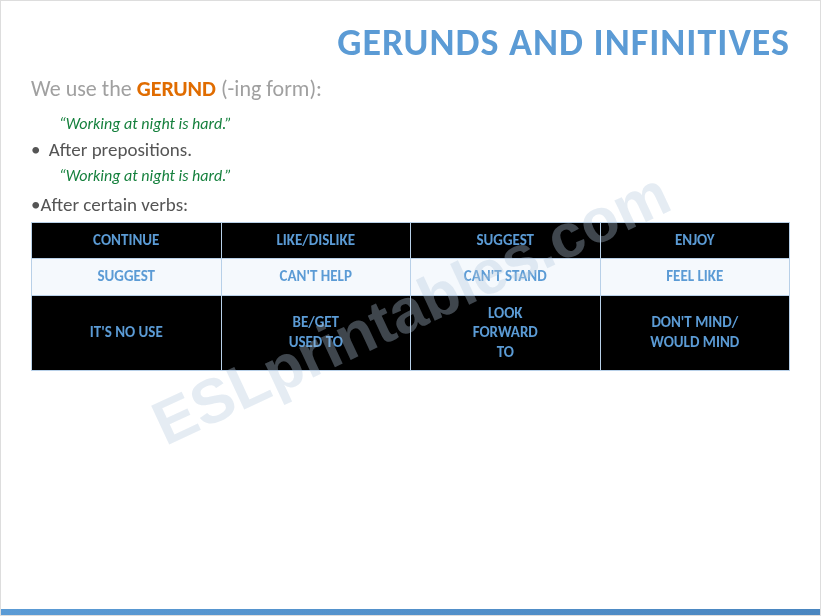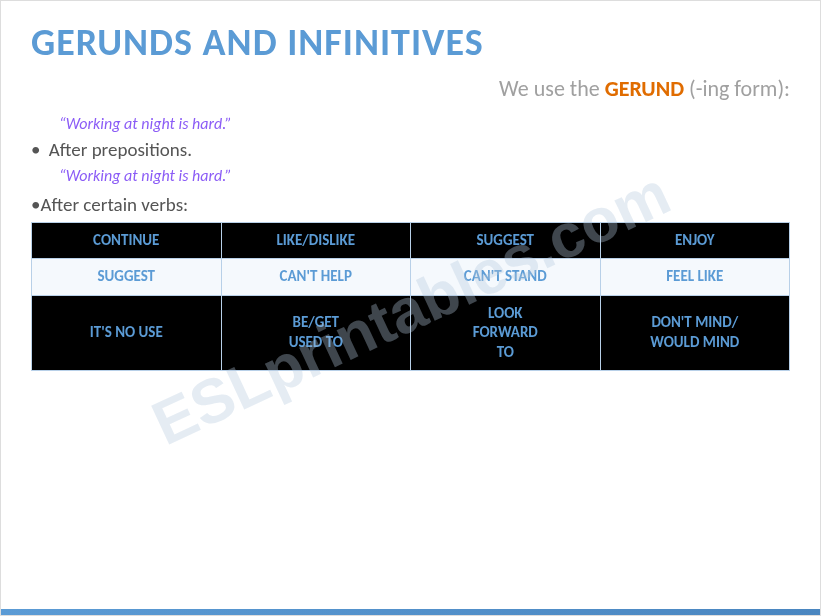--- a/index.html
+++ b/index.html
@@ -30,31 +30,31 @@
       font-size: 62px;
       font-weight: bold;
       color: rgba(180, 200, 220, 0.35);
       white-space: nowrap;
       pointer-events: none;
       z-index: 10;
       font-family: Arial, sans-serif;
     }
 
     .title {
-      text-align: left;
+      text-align: right;
       font-size: 38px;
       font-weight: bold;
       color: #5b9bd5;
       letter-spacing: 1px;
       margin-bottom: 10px;
       font-family: 'Calibri', Arial, sans-serif;
     }
 
     .subtitle {
-      text-align: right;
+      text-align: left;
       font-size: 22px;
       color: #a0a0a0;
       margin-bottom: 12px;
       font-weight: normal;
     }
 
     .subtitle .gerund {
       color: #e06c00;
       font-weight: bold;
     }
@@ -69,21 +69,21 @@
       margin-bottom: 2px;
       line-height: 1.4;
     }
 
     .bullet-item .bullet-dot {
       margin-right: 4px;
     }
 
     .example-text {
       font-size: 16px;
-      color: #8b5cf6;
+      color: #15803d;
       margin-left: 28px;
       margin-bottom: 4px;
       font-style: italic;
     }
 
     .after-verbs {
       font-size: 19px;
       color: #555;
       margin-bottom: 6px;
       margin-top: 8px;

